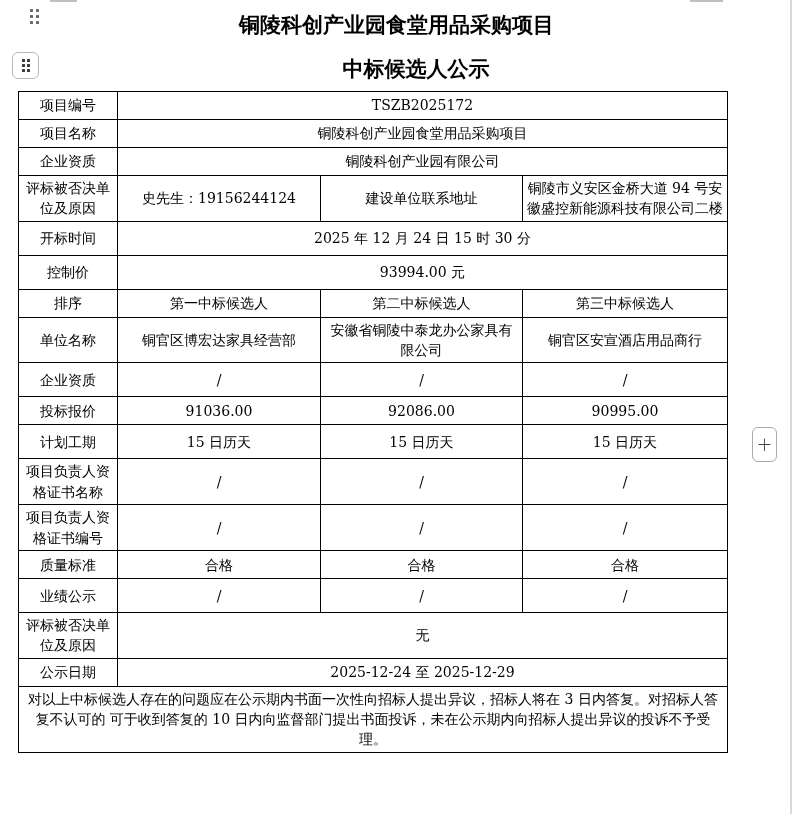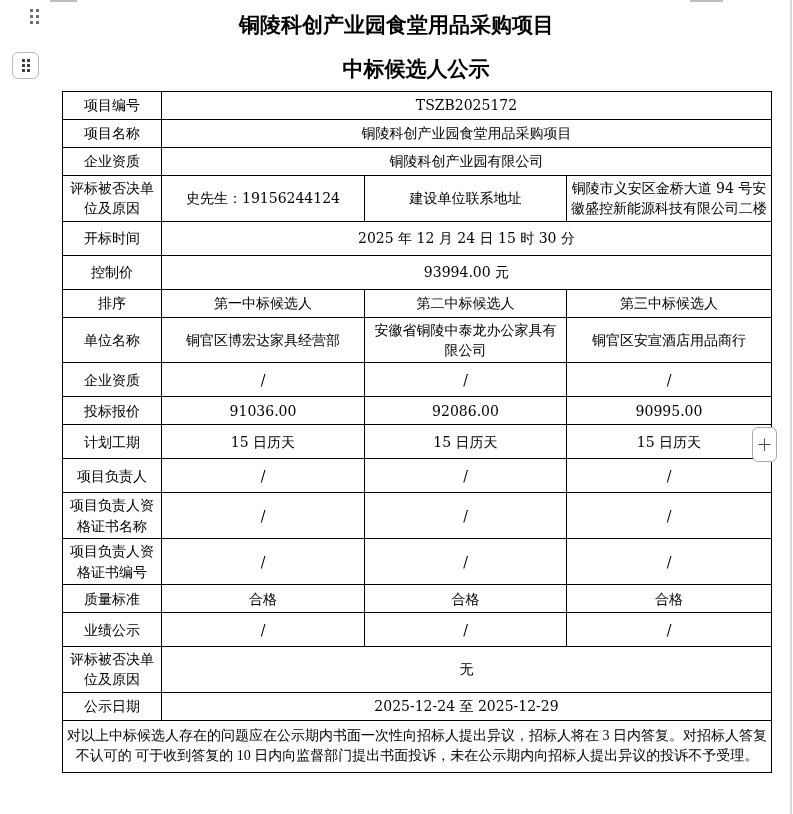--- a/index.html
+++ b/index.html
@@ -35,29 +35,29 @@
     font-size:19px; font-weight:300; color:#444; cursor:pointer;
     box-sizing:border-box; line-height:1;
   }
 
   .title { text-align:center; font-weight:bold; font-size:21px; }
   .title.t1 { padding-top:11px; }
   .title.t2 { padding-top:16px; padding-bottom:8px;padding-left:39px; }
 
   table.announce {
     border-collapse:collapse; table-layout:fixed;
-    margin-left:62px; width:709px;
+    margin-left:18px; width:709px;
   }
   table.announce td {
     border:1px solid #000; text-align:center; vertical-align:middle;
     font-size:14px; line-height:1.45; padding:2px 4px;
     word-break:break-all; box-sizing:border-box;
   }
   td.lbl { }
-  td.footer-cell { text-align:left; padding:4px 5px; line-height:1.55; font-size:14.5px;font-family:Liberation Serif, serif; }
+  td.footer-cell { text-align:left; padding:4px 5px; line-height:1.55; font-size:14.5px; }
 </style>
 </head>
 <body>
 
 <div class="sliver s1"></div>
 <div class="sliver s2"></div>
 <div class="edge-line"></div>
 
 <div class="handle-top">
   <div class="dots">
@@ -145,26 +145,20 @@
     <td>91036.00</td>
     <td>92086.00</td>
     <td>90995.00</td>
   </tr>
   <tr style="height:34px">
     <td class="lbl">计划工期</td>
     <td>15 日历天</td>
     <td>15 日历天</td>
     <td>15 日历天</td>
   </tr>
-  <tr style="height:34px">
-    <td class="lbl">项目负责人</td>
-    <td>/</td>
-    <td>/</td>
-    <td>/</td>
-  </tr>
   <tr style="height:46px">
     <td class="lbl">项目负责人资格证书名称</td>
     <td>/</td>
     <td>/</td>
     <td>/</td>
   </tr>
   <tr style="height:46px">
     <td class="lbl">项目负责人资格证书编号</td>
     <td>/</td>
     <td>/</td>

